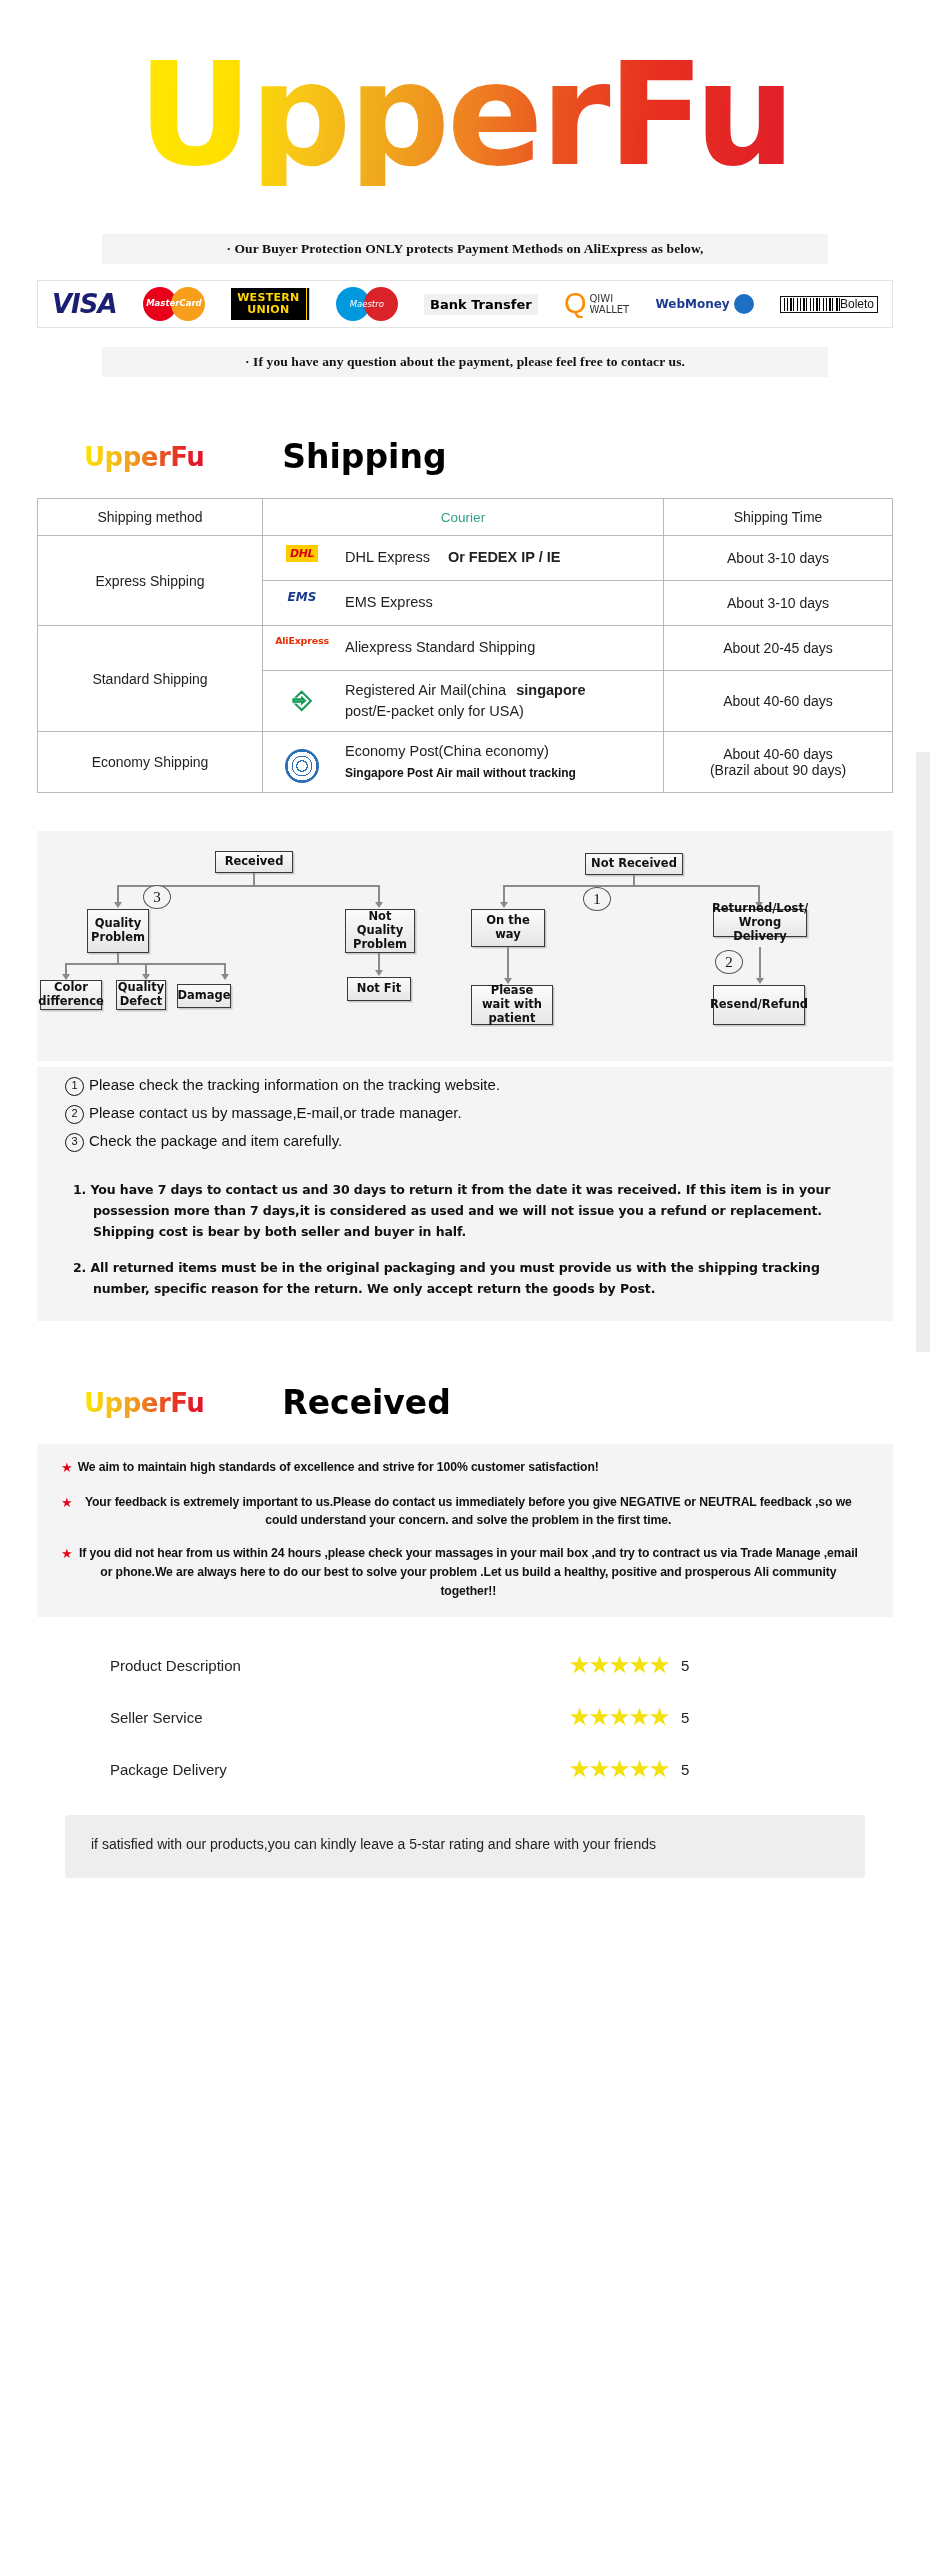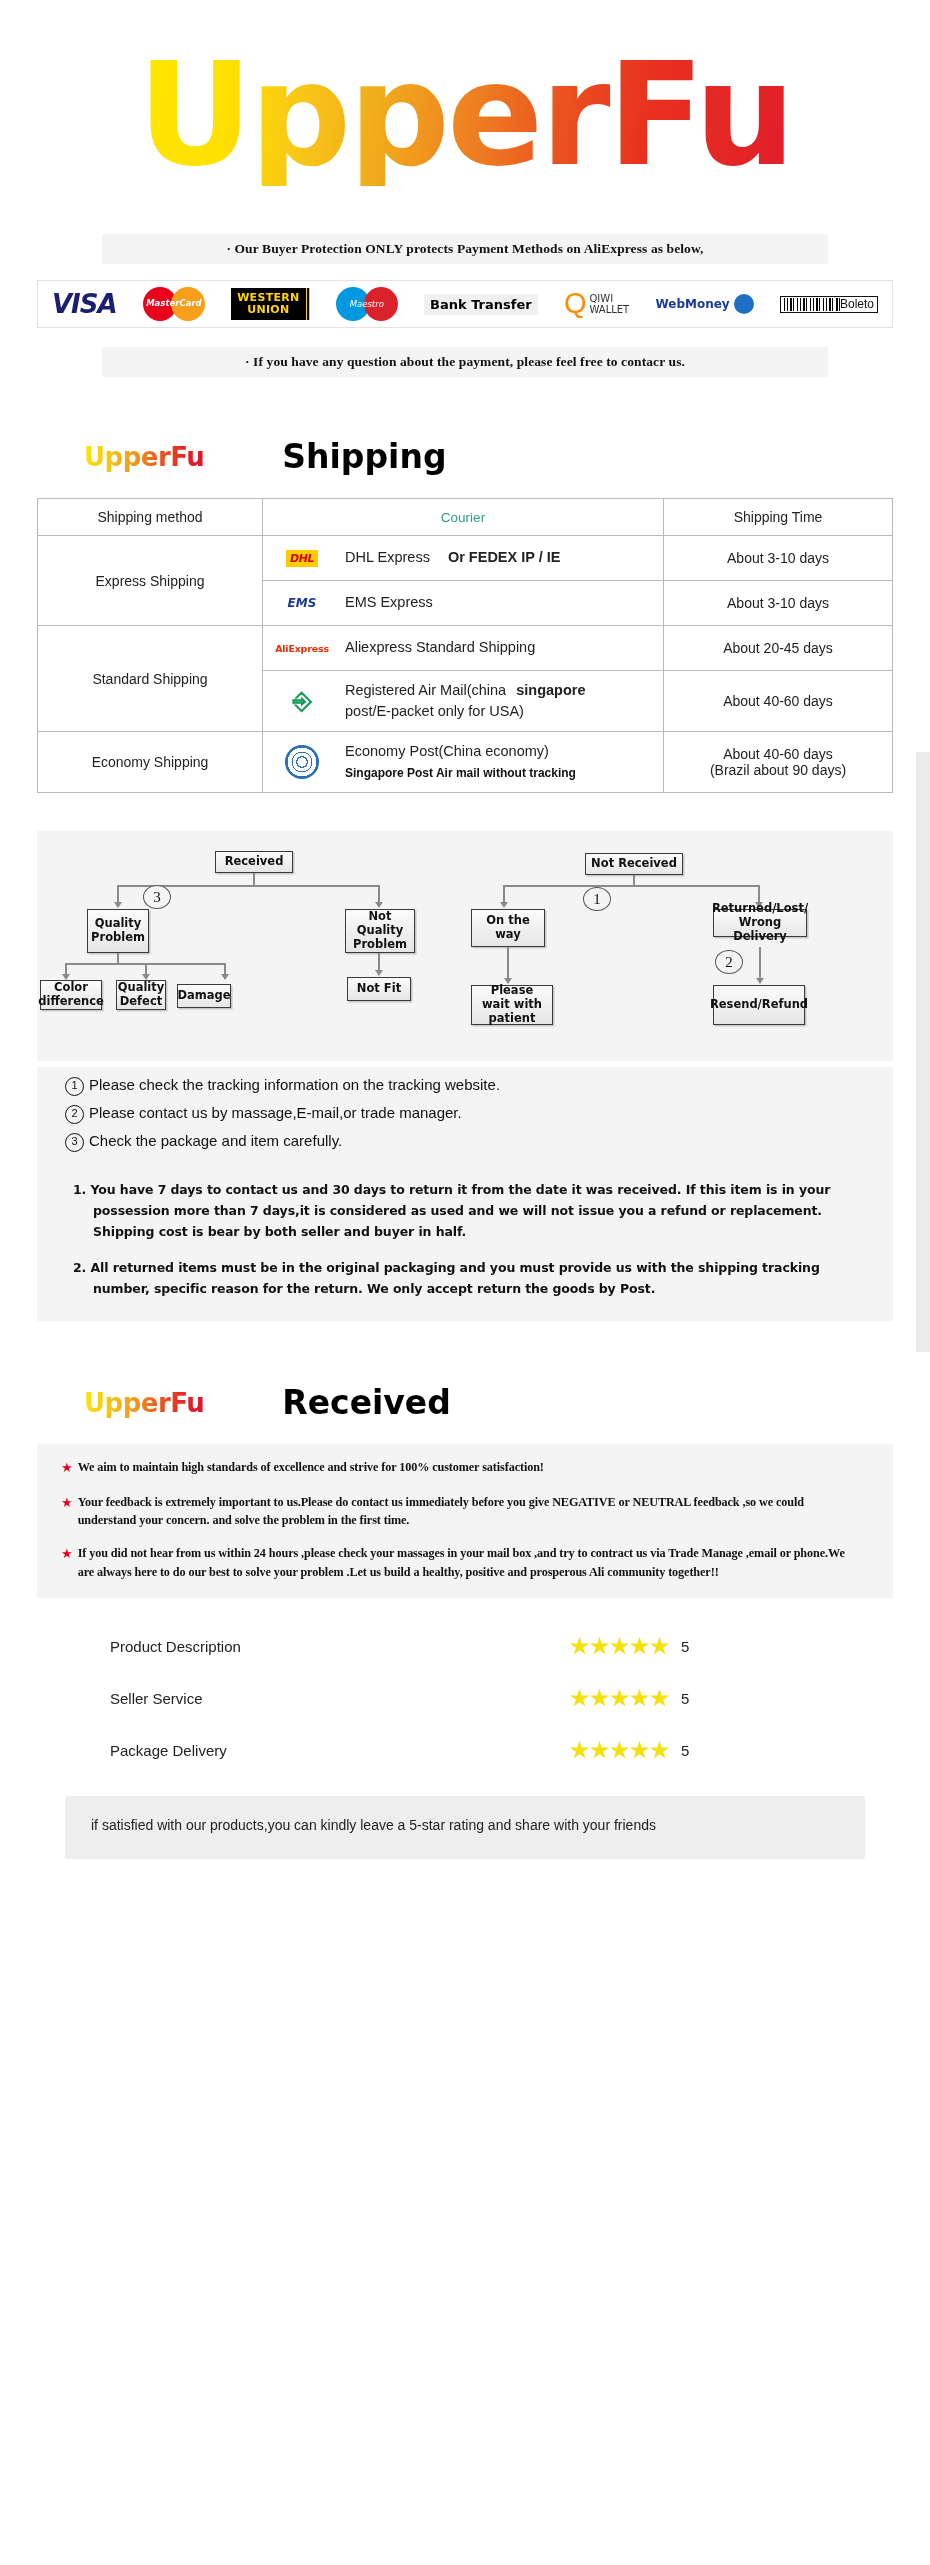--- a/index.html
+++ b/index.html
@@ -142,21 +142,21 @@
   }
   .ship-table thead th{
     color:#2e9e87;
     text-align:center;
     font-size:13.5px;
     padding:10px 6px;
   }
   .ship-table .c-method{width:212px;text-align:center;font-size:14px;color:#222;}
   .ship-table .c-time{width:216px;text-align:center;font-size:14px;color:#222;}
   .courier-cell{display:flex;align-items:center;gap:12px;}
-  .courier-logo{flex:0 0 62px;display:flex;align-items:center;justify-content:center;height:26px;}
+  .courier-logo{flex:0 0 62px;display:flex;align-items:flex-start;justify-content:center;height:26px;}
   .courier-text{font-size:14.5px;color:#222;line-height:1.45;}
   .courier-text .b{font-weight:bold;}
   .courier-sub{font-size:12px;font-weight:bold;color:#111;}
 
   .lg-dhl{background:#ffcc00;color:#d40511;font-style:italic;font-weight:bold;font-size:11px;padding:2px 4px;letter-spacing:-0.5px;font-family:"DejaVu Sans",sans-serif;}
   .lg-ems{color:#1a3a8f;font-weight:bold;font-style:italic;font-size:12px;font-family:"DejaVu Sans",sans-serif;}
   .lg-ali{color:#e62e04;font-weight:bold;font-size:9.5px;font-family:"DejaVu Sans",sans-serif;letter-spacing:-0.2px;}
   .lg-cnpost{color:#159a58;font-weight:bold;font-size:24px;line-height:1;font-family:"DejaVu Sans",sans-serif;}
   .lg-un{width:30px;height:30px;border-radius:50%;border:2px solid #2b6fb5;background:
      radial-gradient(circle at 50% 50%, #fff 0 22%, #2b6fb5 22% 27%, #fff 27% 44%, #2b6fb5 44% 49%, #fff 49% 68%, #2b6fb5 68% 73%, #fff 73% 100%);}
@@ -262,22 +262,23 @@
     gap:5px;
     margin-bottom:14px;
   }
   .fb-item:last-child{margin-bottom:0;}
   .fb-star{color:#e2001a;font-size:13px;line-height:1.55;flex:0 0 auto;}
   .fb-text{
     font-size:12.2px;
     font-weight:bold;
     line-height:1.55;
     color:#111;
-    font-family:Liberation Serif, serif;
+    font-family:Liberation Sans, sans-serif;
     letter-spacing:-0.1px;
+    text-align:center;
   }
 
   
   .ratings{
     margin:22px auto 0;
     width:770px;
     padding-left:30px;
     box-sizing:border-box;
   }
   .rating-row{

